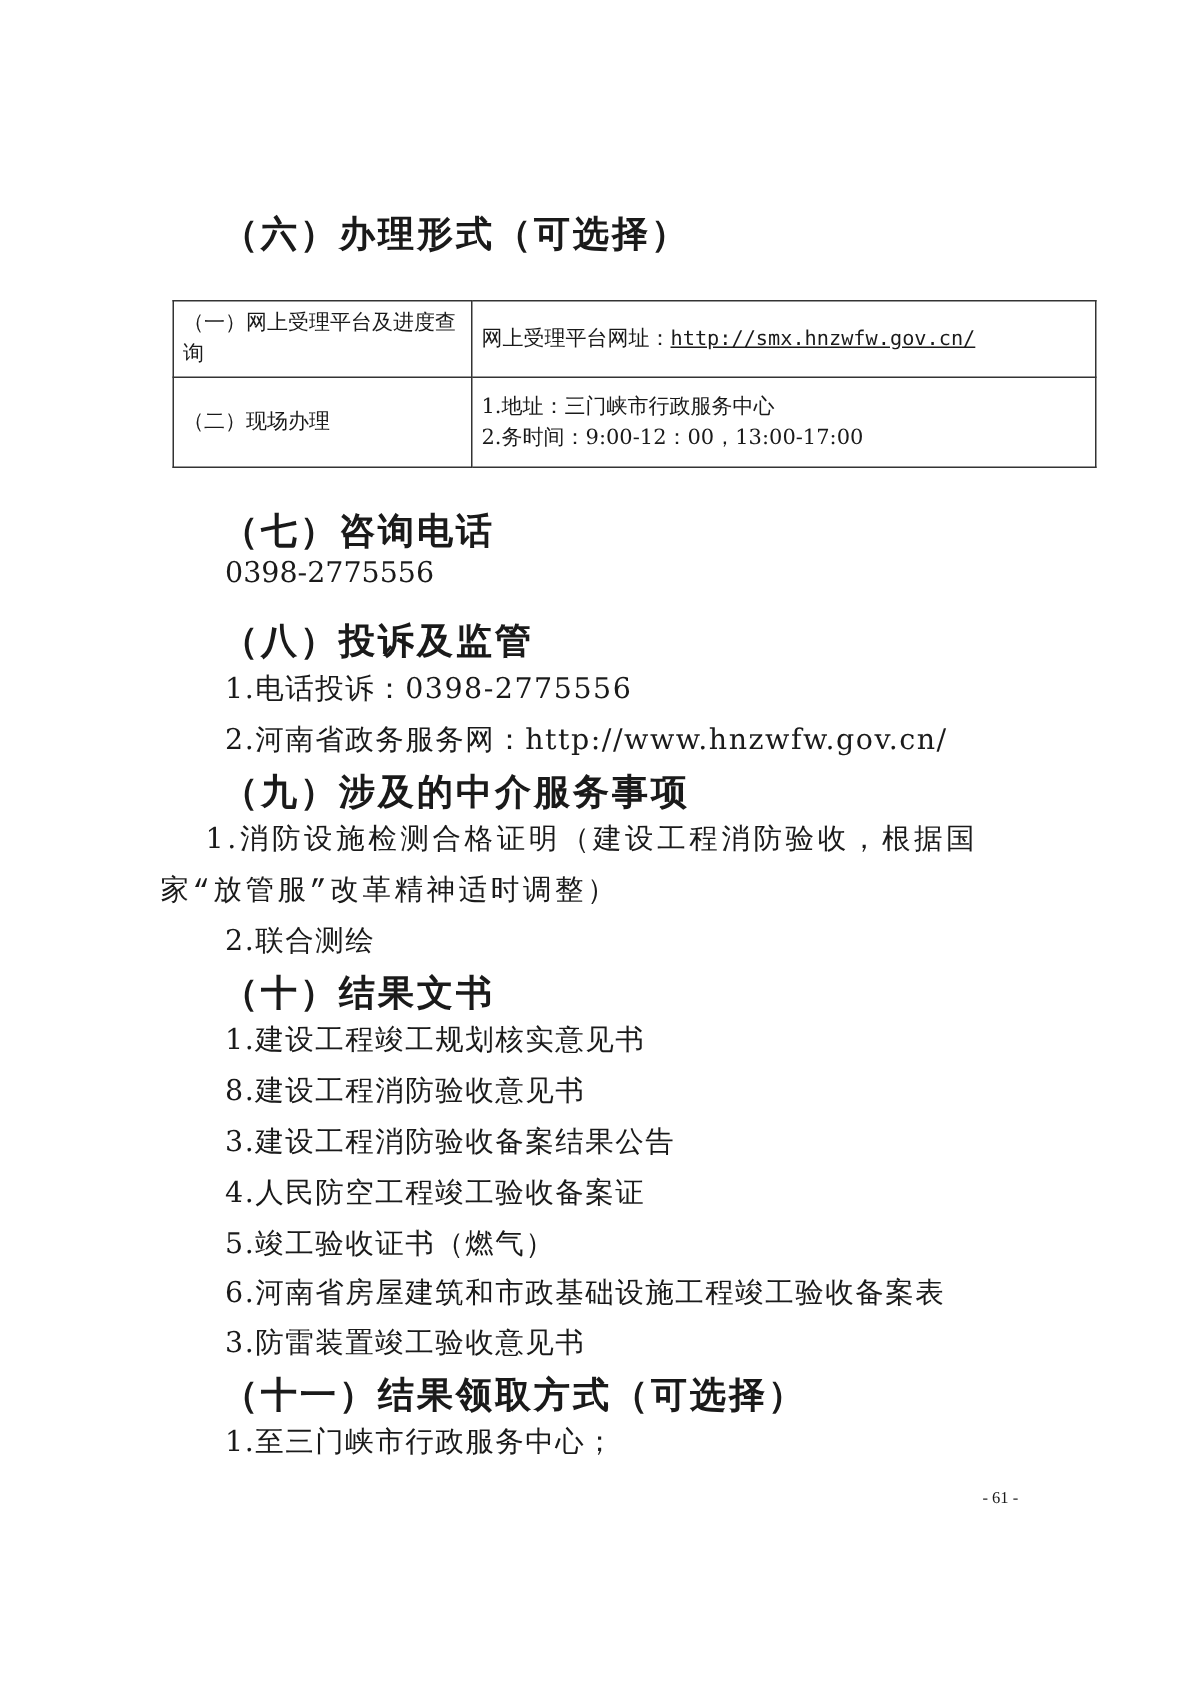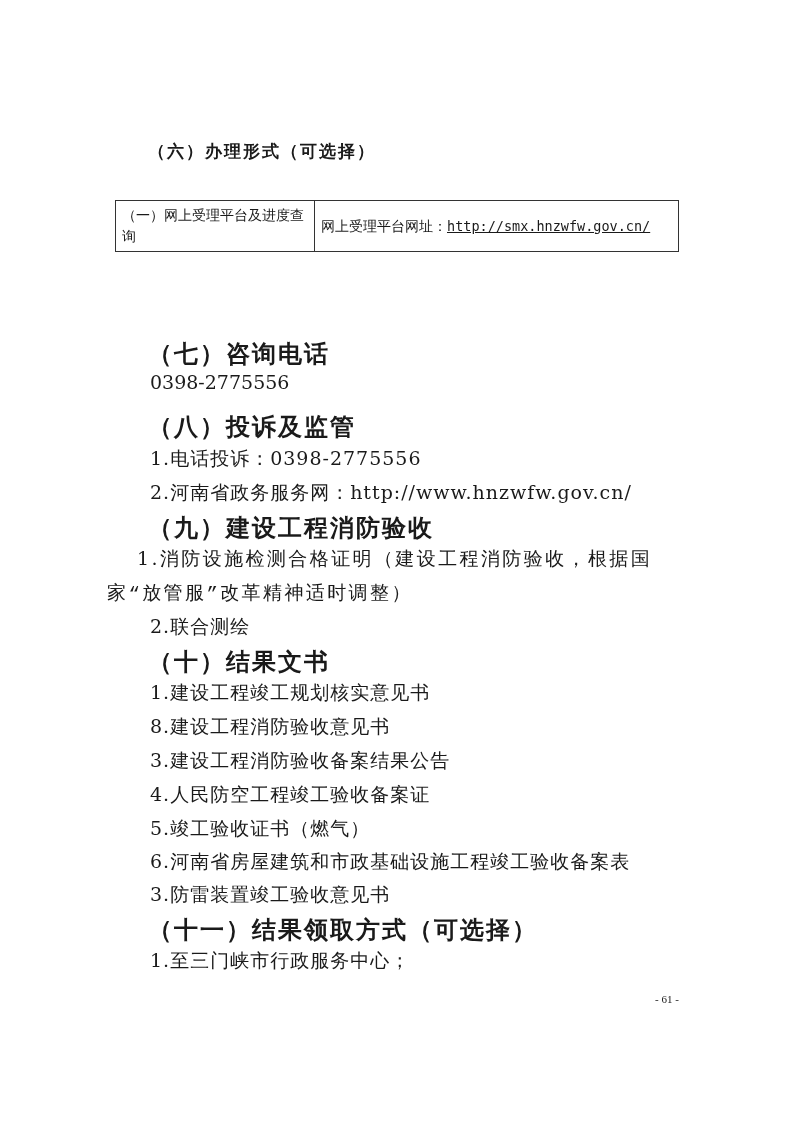--- a/index.html
+++ b/index.html
@@ -1,49 +1,56 @@
 <!DOCTYPE html>
 <html><head>
 <meta charset="utf-8">
 <style>
   html, body { margin: 0; padding: 0; background: #ffffff; }
   body { width: 794px; height: 1122px; position: relative; overflow: hidden; color: #1a1a1a; font-family: "DejaVu Serif", "Liberation Serif", serif; }
   .abs { position: absolute; white-space: nowrap; }
   .h { font-weight: bold; font-size: 24px; letter-spacing: 2px; }
   .p { font-size: 19px; letter-spacing: 1px; text-align: right; }
-  table.form { position: absolute; left: 115px; top: 200px; width: 564px; border-collapse: collapse; font-size: 14px; font-family: "DejaVu Serif", "Liberation Serif", serif; }
+  table.form { position: absolute; left: 115px; top: 200px; width: 616px; border-collapse: collapse; font-size: 14px; font-family: "DejaVu Serif", "Liberation Serif", serif; }
   table.form td { border: 1.5px solid #333; padding: 4px 6px; vertical-align: middle; line-height: 21px; }
   table.form td.c1 { width: 186px; }
   .link { text-decoration: underline; font-family: "DejaVu Sans Mono", "Liberation Mono", monospace; font-size: 13.5px; }
   .pg { font-size: 11px; font-family: "Liberation Serif", serif; }
 </style>
 </head>
 <body>
 
-<div class="abs h" style="left:148px; top:140px; font-size:17px;">（六）办理形式（可选择）</div>
+<div class="abs h" style="left:148px; top:140px; font-size:24px;">（六）办理形式（可选择）</div>
 
 <table class="form">
   <tbody>
       <tr style="height:48px;">
     <td class="c1">（一）网上受理平台及进度查询</td>
     <td>
       <span>网上受理平台网址：</span><span class="link">http://smx.hnzwfw.gov.cn/</span>
+    </td>
+  </tr>
+  <tr style="height:60px;">
+    <td class="c1">（二）现场办理</td>
+    <td>
+      <div>1.地址：三门峡市行政服务中心</div>
+      <div>2.务时间：9:00-12：00，13:00-17:00</div>
     </td>
   </tr>
 </tbody>
   </table>
 
 <div class="abs h" style="left:148px; top:338px;">（七）咨询电话</div>
 <div class="abs p" style="left:150px; top:371px; letter-spacing:0;">0398-2775556</div>
 
 <div class="abs h" style="left:148px; top:411px;">（八）投诉及监管</div>
 <div class="abs p" style="left:150px; top:446px;">1.电话投诉：0398-2775556</div>
 <div class="abs p" style="left:150px; top:480px;">2.河南省政务服务网：http://www.hnzwfw.gov.cn/</div>
 
-<div class="abs h" style="left:148px; top:512px;">（九）建设工程消防验收</div>
+<div class="abs h" style="left:148px; top:512px;">（九）涉及的中介服务事项</div>
 <div class="abs p" style="left:137px; top:546px; letter-spacing:2.4px;">1.消防设施检测合格证明（建设工程消防验收，根据国</div>
 <div class="abs p" style="left:107px; top:580px; letter-spacing:2.4px;font-family:Liberation Mono, monospace;">家“放管服”改革精神适时调整）</div>
 <div class="abs p" style="left:150px; top:614px;">2.联合测绘</div>
 
 <div class="abs h" style="left:148px; top:646px;">（十）结果文书</div>
 <div class="abs p" style="left:150px; top:680px;">1.建设工程竣工规划核实意见书</div>
 <div class="abs p" style="left:150px; top:714px;">8.建设工程消防验收意见书</div>
 <div class="abs p" style="left:150px; top:748px;">3.建设工程消防验收备案结果公告</div>
 <div class="abs p" style="left:150px; top:782px;">4.人民防空工程竣工验收备案证</div>
 <div class="abs p" style="left:150px; top:816px;">5.竣工验收证书（燃气）</div>

